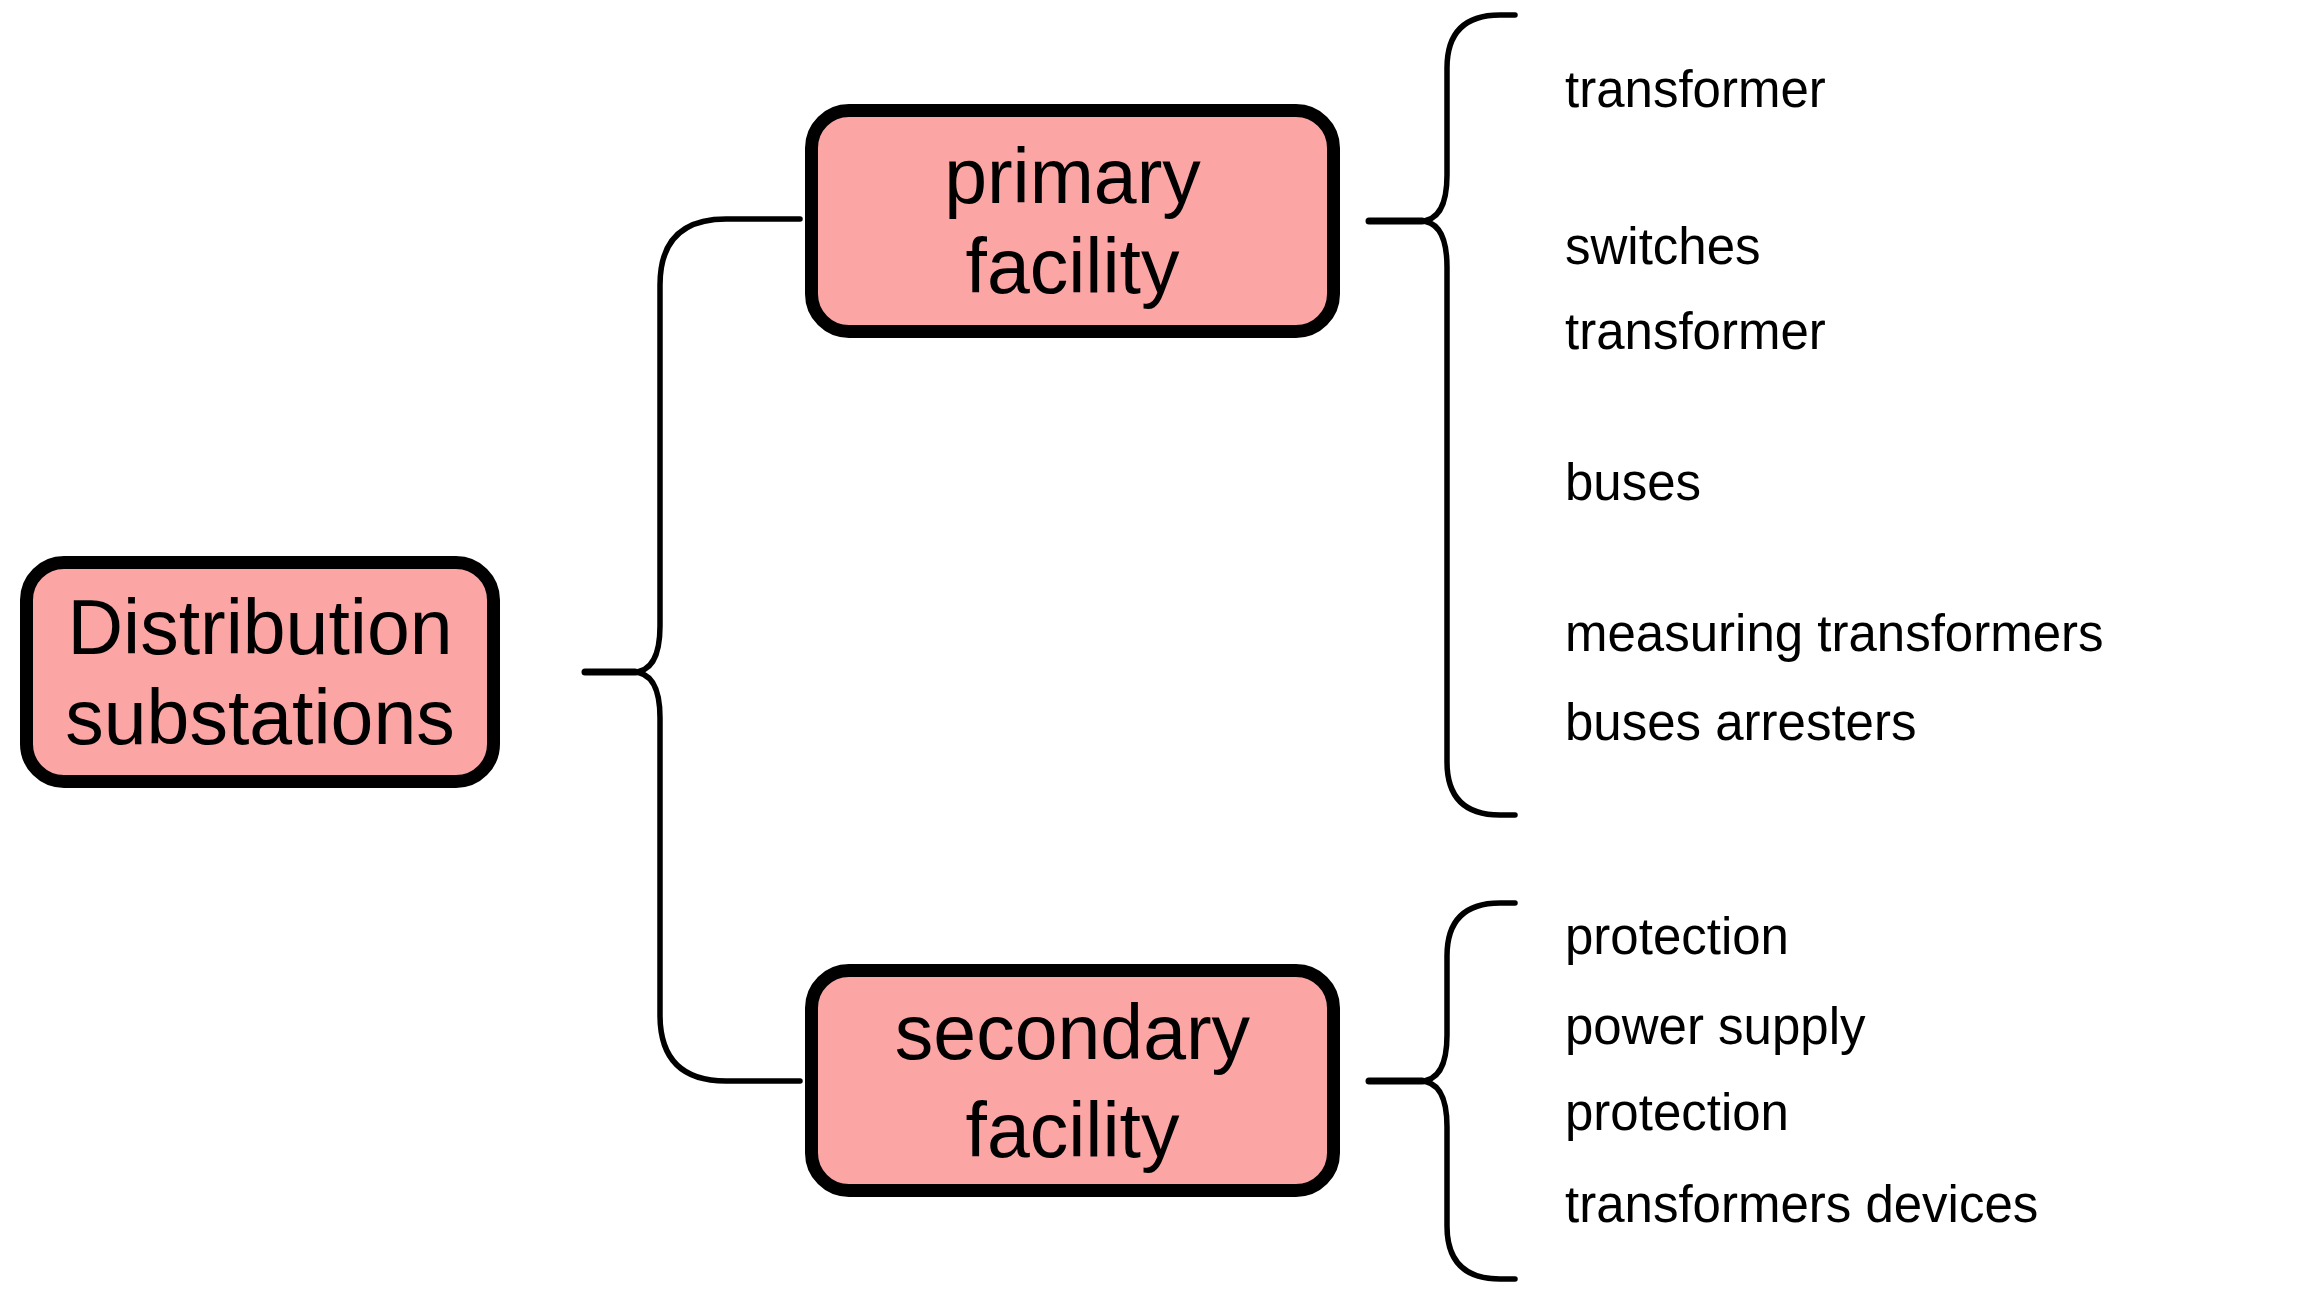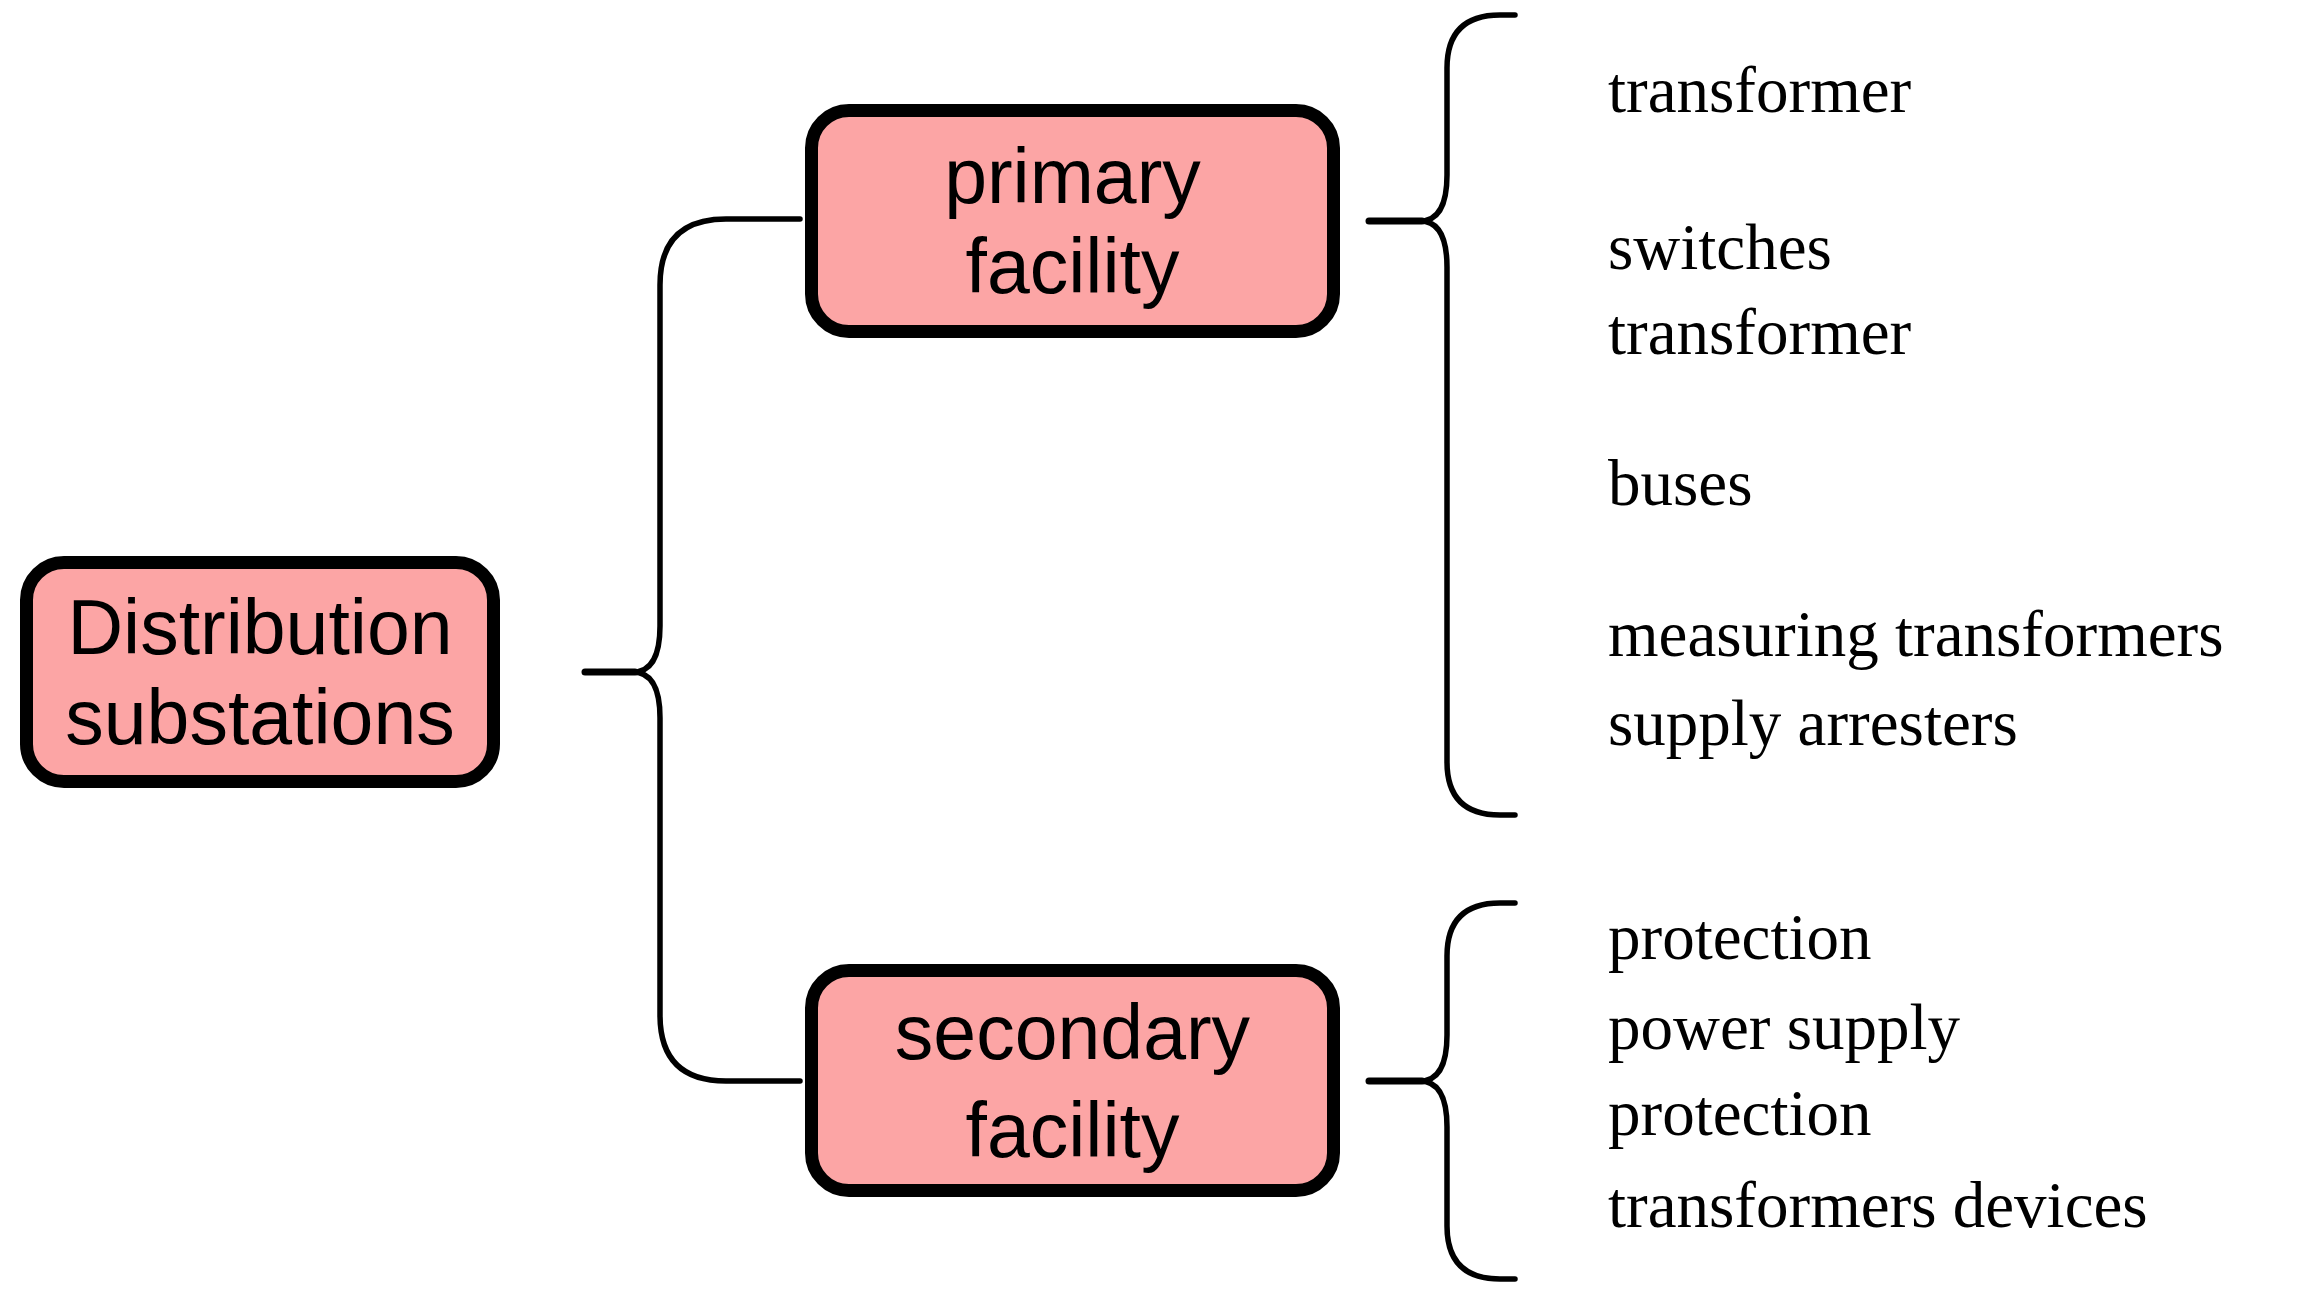--- a/index.html
+++ b/index.html
@@ -51,25 +51,24 @@
     font-size: 77px;
     line-height: 90px;
     white-space: nowrap;
   }
   #root-node      { left: 20px;  top: 556px; width: 480px; height: 232px; }
   #primary-node   { left: 805px; top: 104px; width: 535px; height: 234px; }
   #secondary-node { left: 805px; top: 964px; width: 535px; height: 233px; gap: 8px; }
 
   .leaf {
     position: absolute;
-    left: 1608px;
-    font-size: 65px;
+    left: 1565px;
+    font-size: 51px;
     line-height: 88px;
     white-space: nowrap;
-    font-family: Liberation Serif, serif;
   }
   
   #leaf-p0 { top: 46px;  }
   #leaf-p1 { top: 203px; }
   #leaf-p2 { top: 288px; }
   #leaf-p3 { top: 439px; }
   #leaf-p4 { top: 590px; }
   #leaf-p5 { top: 679px; }
   
   #leaf-s0 { top: 893px;  }
@@ -108,20 +107,20 @@
   <div class="node" id="secondary-node">
     <span>secondary</span>
     <span>facility</span>
   </div>
 
   <div class="leaf" id="leaf-p0">transformer</div>
   <div class="leaf" id="leaf-p1">switches</div>
   <div class="leaf" id="leaf-p2">transformer</div>
   <div class="leaf" id="leaf-p3">buses</div>
   <div class="leaf" id="leaf-p4">measuring transformers</div>
-  <div class="leaf" id="leaf-p5">supply arresters</div>
+  <div class="leaf" id="leaf-p5">buses arresters</div>
 
   <div class="leaf" id="leaf-s0">protection</div>
   <div class="leaf" id="leaf-s1">power supply</div>
   <div class="leaf" id="leaf-s2">protection</div>
   <div class="leaf" id="leaf-s3">transformers devices</div>
 
 </div>
 
 </body></html>

